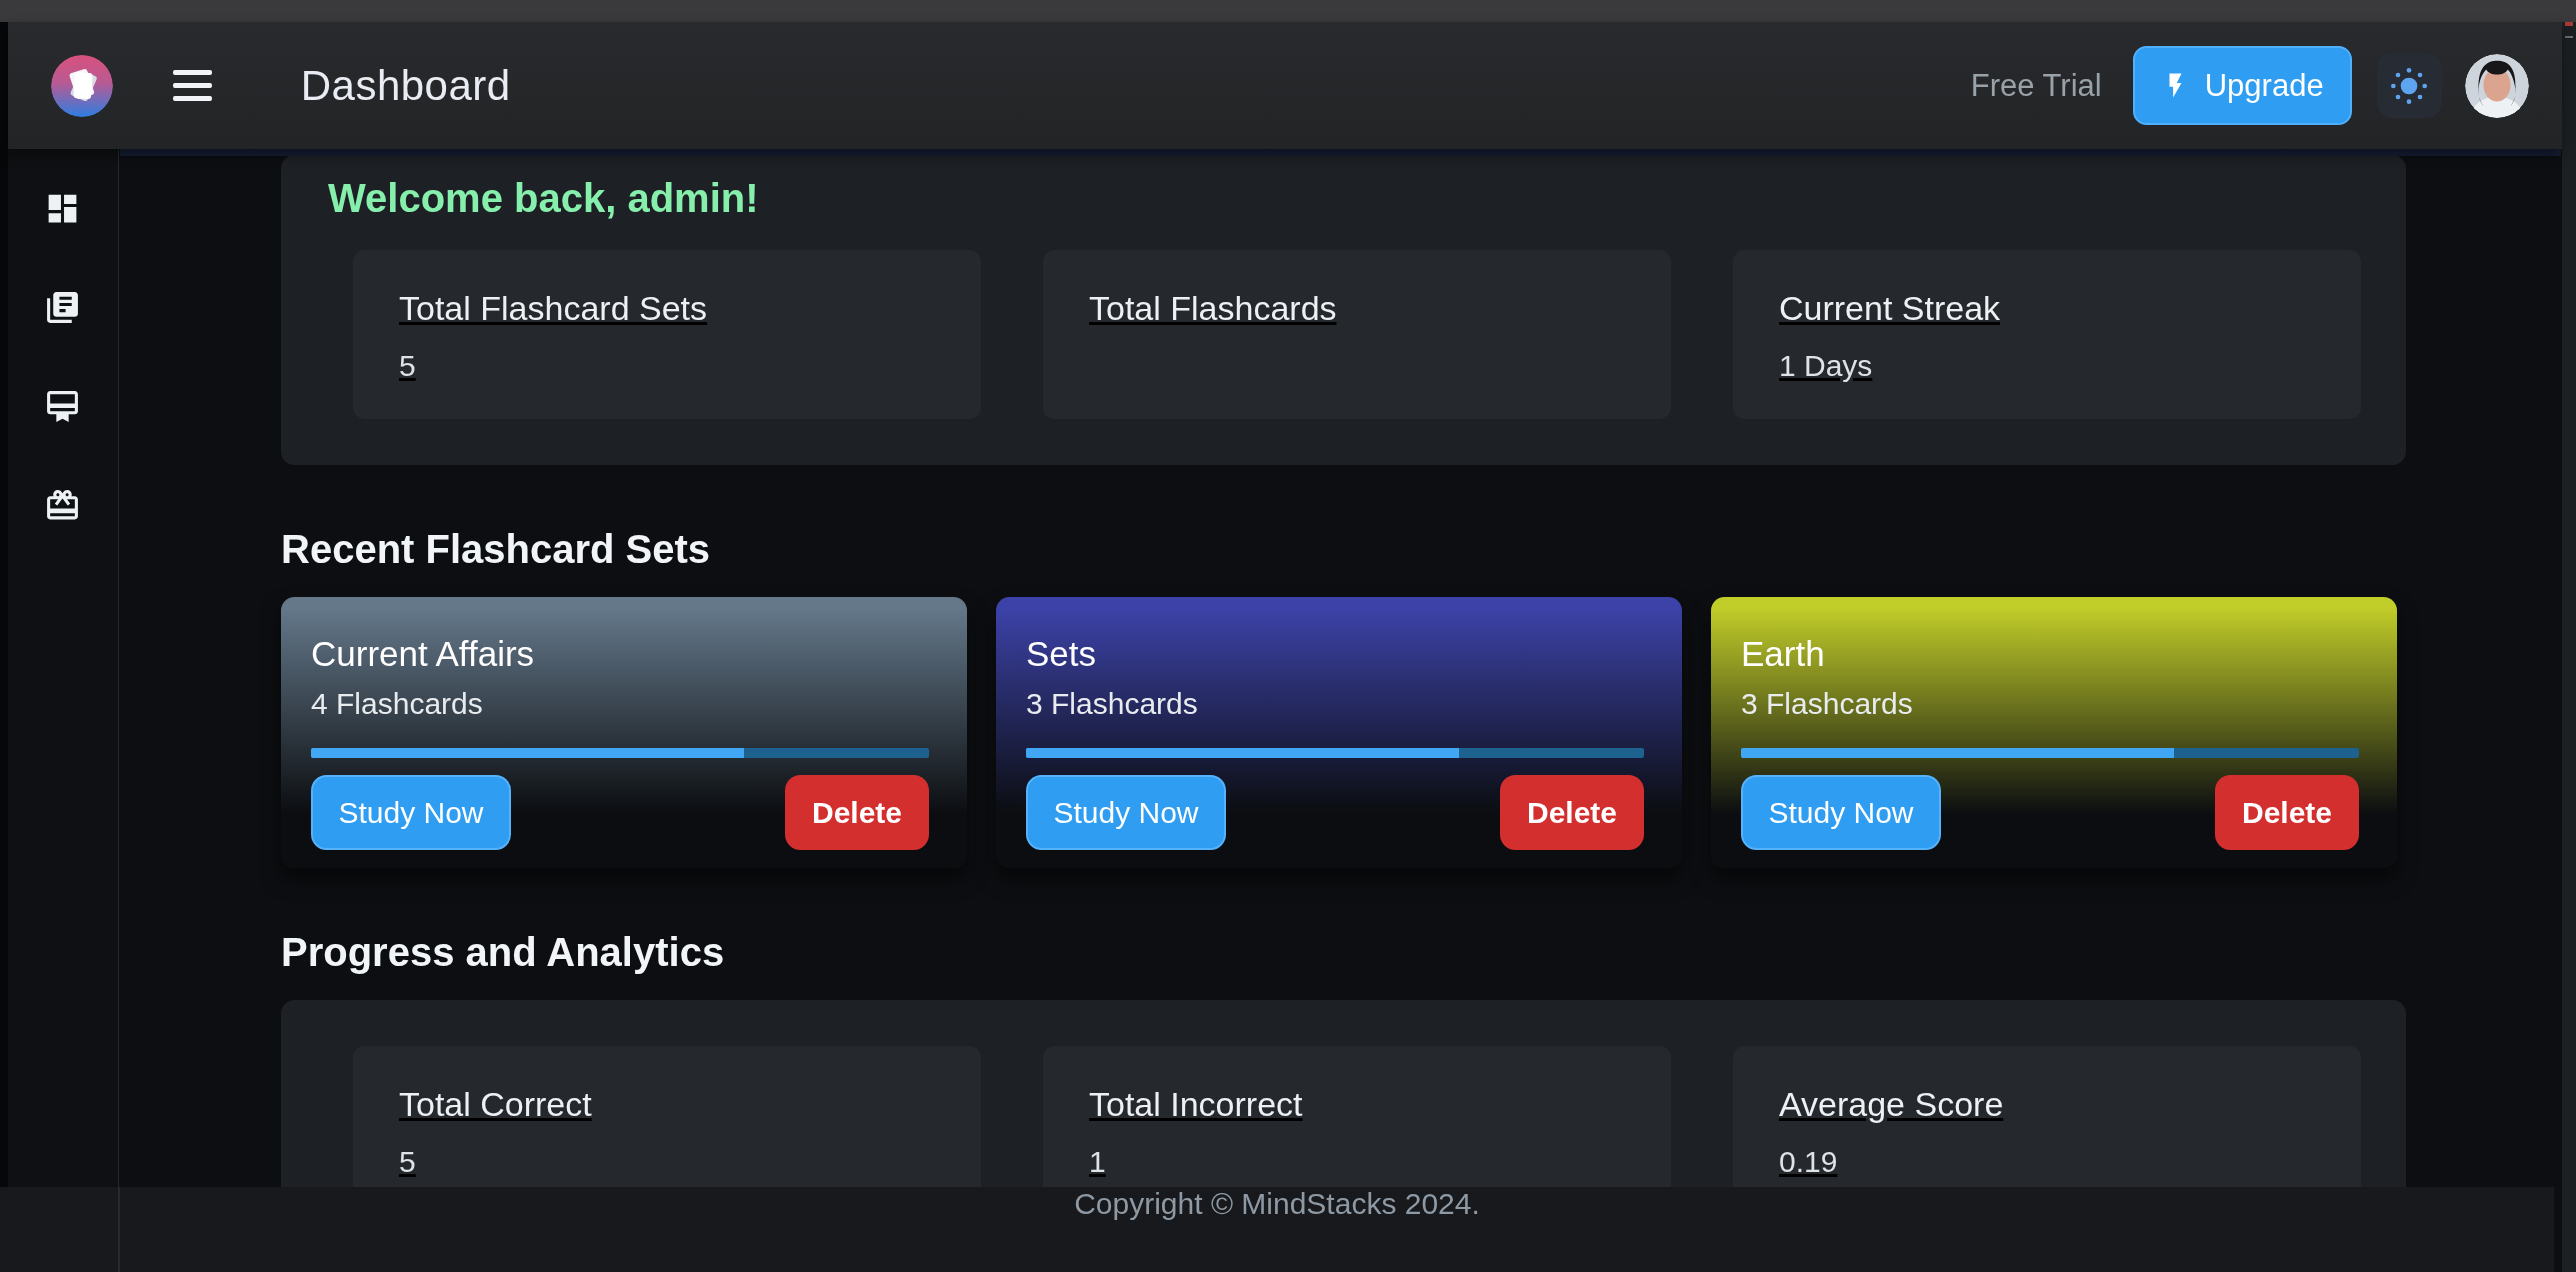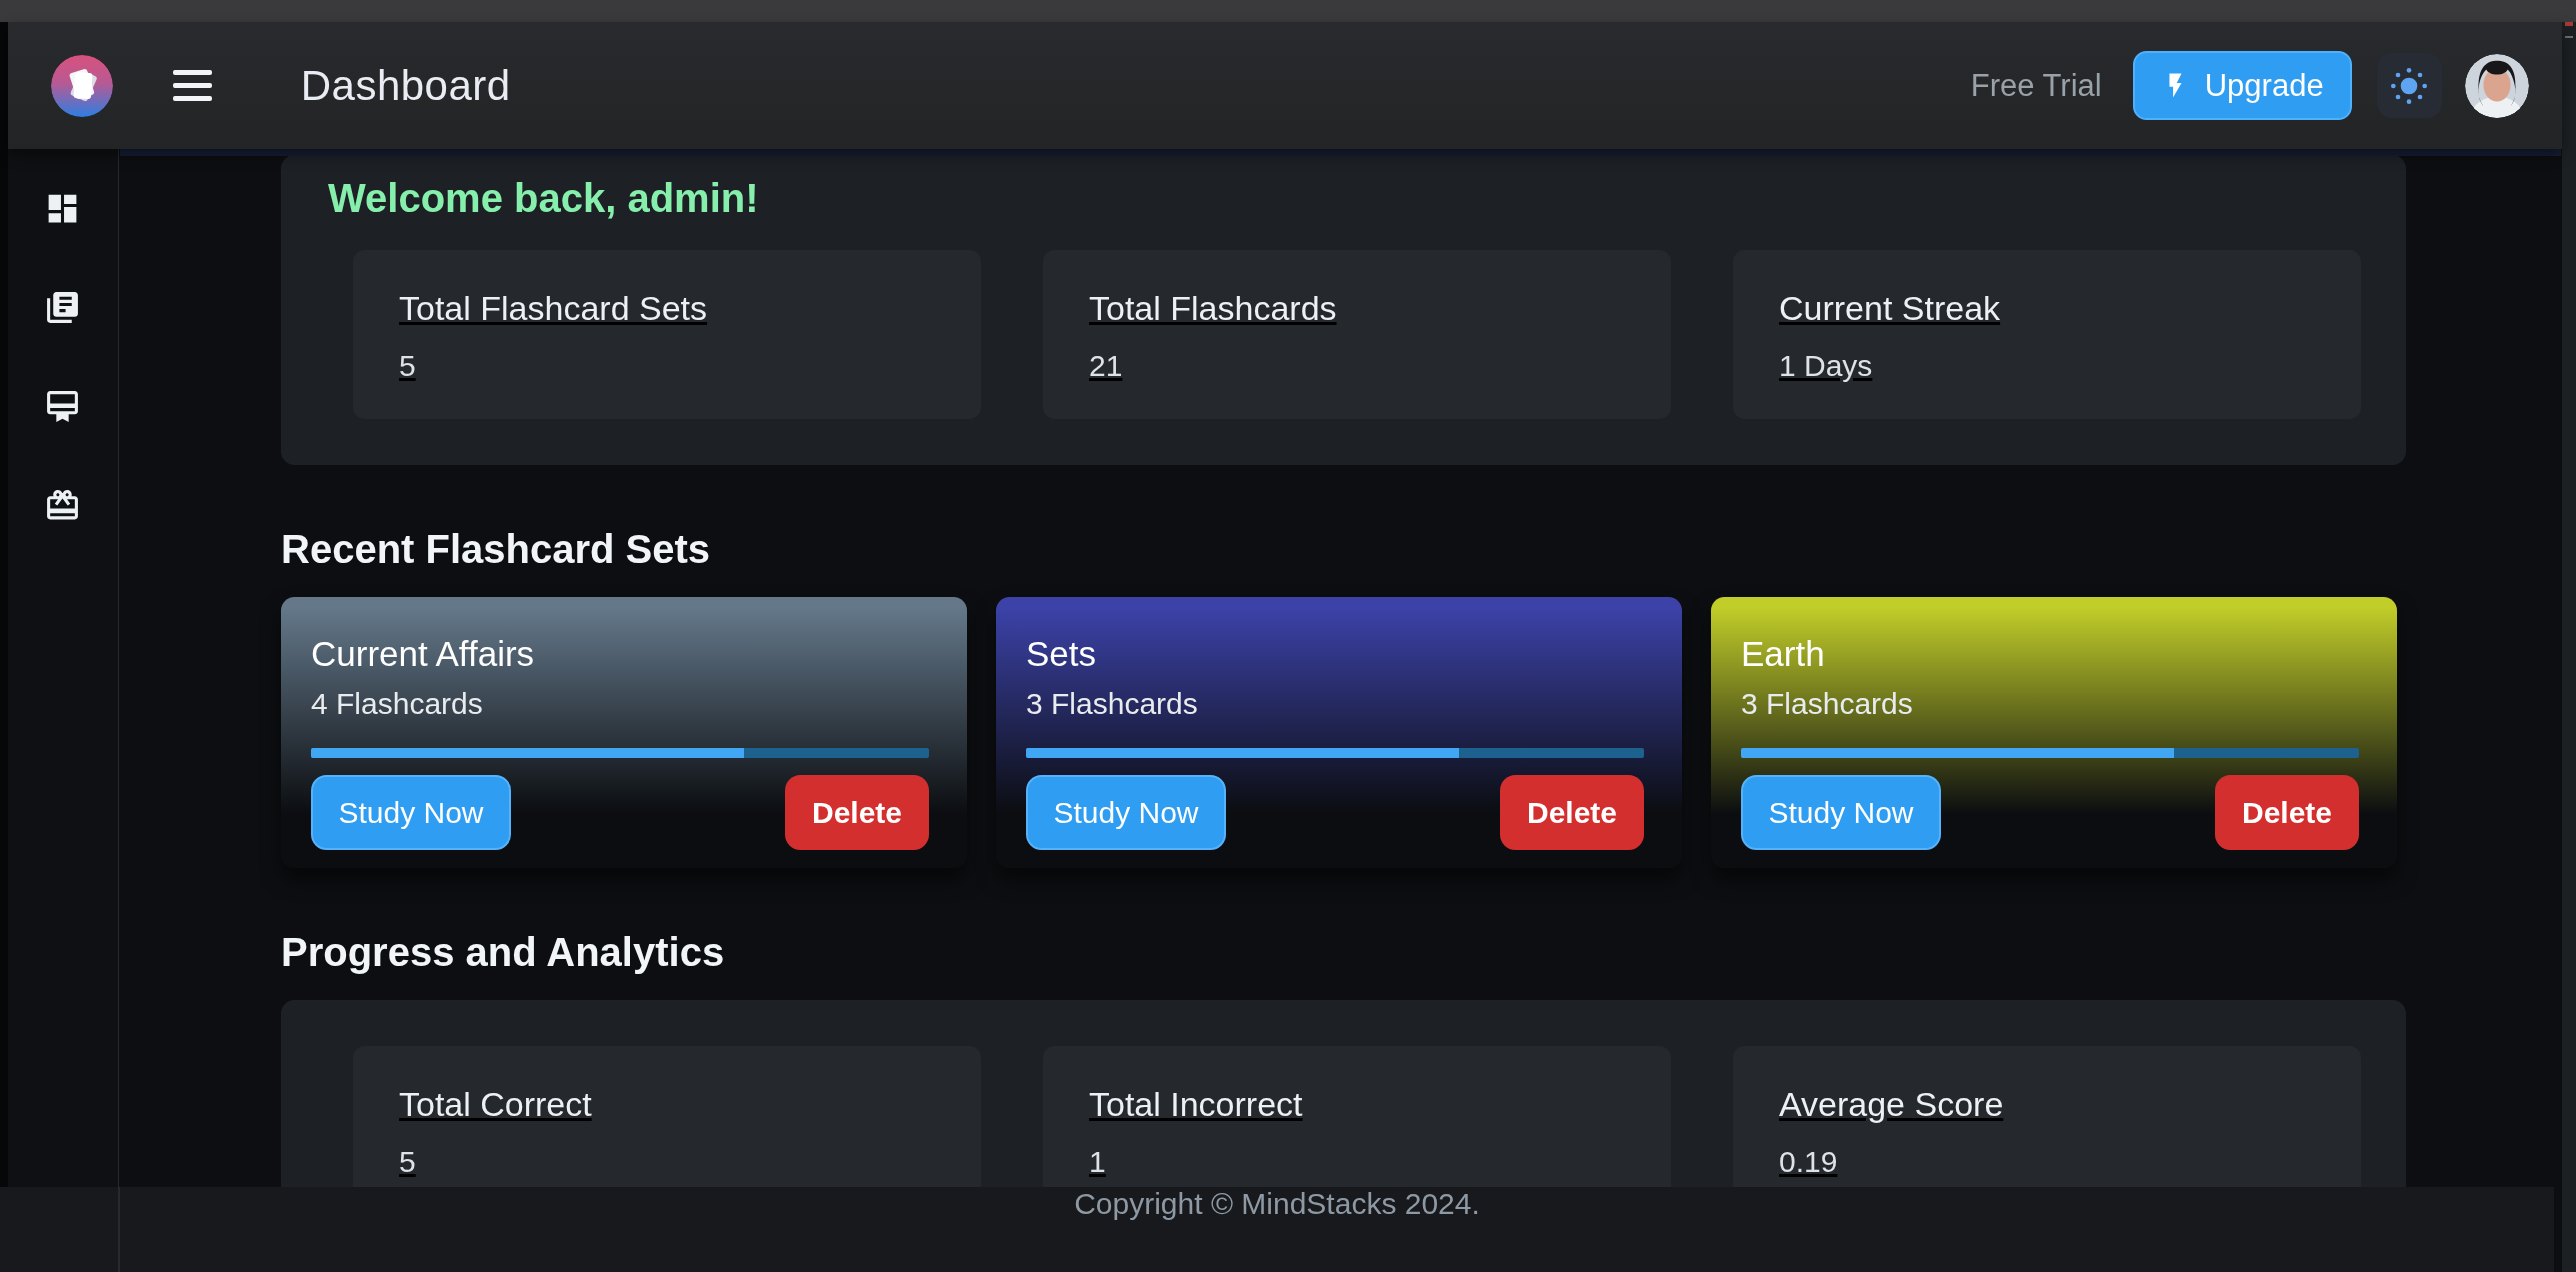--- a/index.html
+++ b/index.html
@@ -17,21 +17,21 @@
   .topbar{position:absolute;left:7.7px;top:22px;width:2554px;height:127px;box-sizing:border-box;
           background:linear-gradient(180deg,#282a2d,#222426);display:flex;align-items:center;
           padding:0 33px 0 43px;box-shadow:0 5.8px 13.5px rgba(0,0,0,0.45);z-index:4;}
   .logo{width:62px;height:62px;border-radius:50%;overflow:hidden;flex:0 0 auto;cursor:pointer;}
   .hamburger{margin-left:60px;width:39px;height:31px;display:flex;flex-direction:column;
              justify-content:space-between;background:none;border:none;padding:0;cursor:pointer;}
   .hamburger span{display:block;width:39px;height:4.8px;border-radius:1.9px;background:#f2f4f7;}
   .page-title{margin:0 0 0 89px;font-size:42px;font-weight:500;color:#e9edf3;letter-spacing:0.5px;}
   .topbar .spacer{flex:1;}
   .trial{font-size:31px;color:#99a1a9;margin-right:31px;}
-  .upgrade{width:219px;height:69px;border-radius:13.5px;background:#2f9df2;border:2.9px solid #4fb0fb;
+  .upgrade{width:219px;height:79px;border-radius:13.5px;background:#2f9df2;border:2.9px solid #4fb0fb;
            color:#fff;font-size:31px;font-family:inherit;display:flex;align-items:center;
            justify-content:center;gap:15px;cursor:pointer;box-sizing:border-box;}
   .theme-btn{width:65px;height:65px;margin-left:25px;border-radius:15.4px;background:#272c34;border:none;
              display:flex;align-items:center;justify-content:center;cursor:pointer;}
   .avatar{width:64px;height:64px;margin-left:23px;border-radius:50%;overflow:hidden;cursor:pointer;flex:0 0 auto;}
 
   
   .sidebar{position:absolute;left:7.7px;top:149px;width:111px;height:1038px;box-sizing:border-box;
            background:#0e1013;border-right:1.9px solid #26292e;display:flex;flex-direction:column;
            align-items:center;padding-top:36px;gap:53px;z-index:3;}
@@ -189,21 +189,20 @@
 
     <section class="panel welcome-panel">
       <h2 class="welcome-heading">Welcome back, admin!</h2>
       <div class="stats-row">
         <div class="stat-card">
           <p class="stat-label">Total Flashcard Sets</p>
           <p class="stat-value">5</p>
         </div>
         <div class="stat-card">
           <p class="stat-label">Total Flashcards</p>
-          <p class="stat-value">21</p>
         </div>
         <div class="stat-card">
           <p class="stat-label">Current Streak</p>
           <p class="stat-value">1 Days</p>
         </div>
       </div>
     </section>
 
     <h2 class="section-heading">Recent Flashcard Sets</h2>
 

